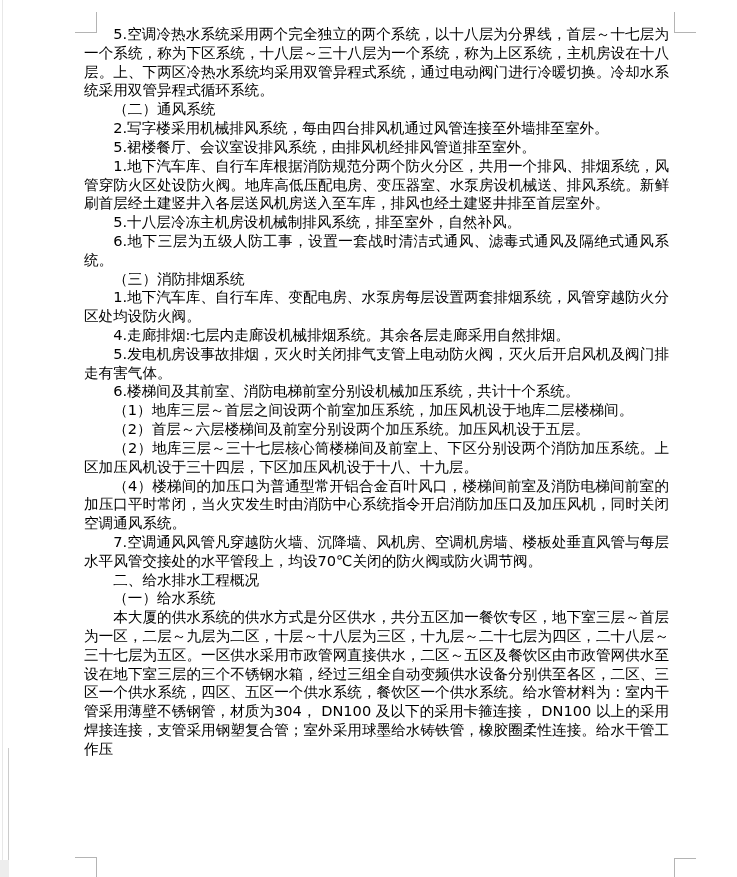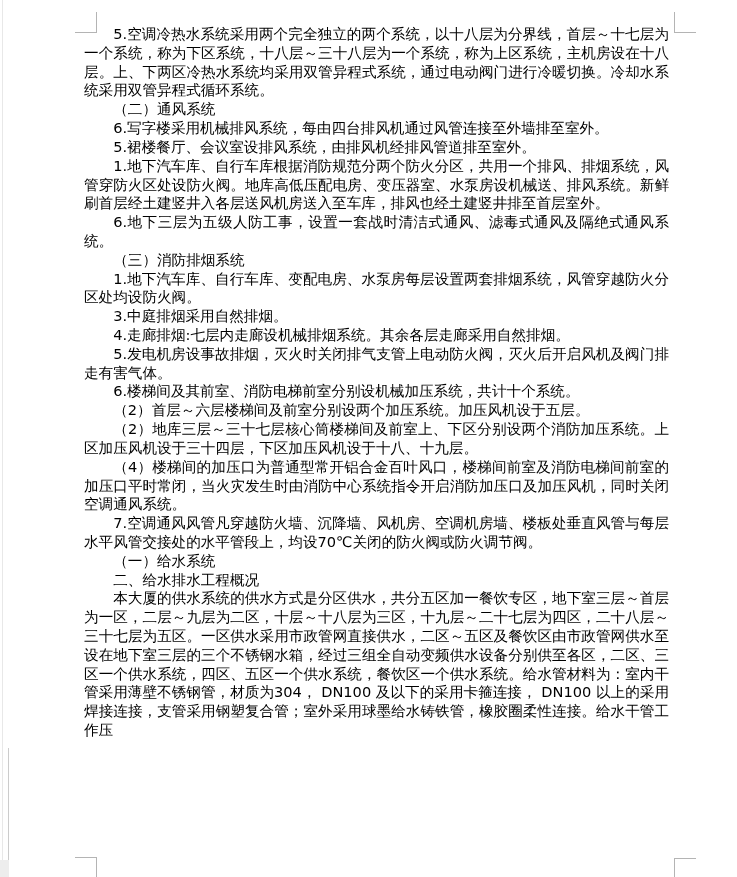--- a/index.html
+++ b/index.html
@@ -73,32 +73,33 @@
   <div class="corner-shade"></div>
 
   <div class="crop tl"></div>
   <div class="crop tr"></div>
   <div class="crop bl"></div>
   <div class="crop br"></div>
 
   <div class="text-block">
       <p>5.空调冷热水系统采用两个完全独立的两个系统，以十八层为分界线，首层～十七层为一个系统，称为下区系统，十八层～三十八层为一个系统，称为上区系统，主机房设在十八层。上、下两区冷热水系统均采用双管异程式系统，通过电动阀门进行冷暖切换。冷却水系统采用双管异程式循环系统。</p>
       <p>（二）通风系统</p>
-      <p>6.写字楼采用机械排风系统，每由四台排风机通过风管连接至外墙排至室外。</p>
+      <p>2.写字楼采用机械排风系统，每由四台排风机通过风管连接至外墙排至室外。</p>
       <p>5.裙楼餐厅、会议室设排风系统，由排风机经排风管道排至室外。</p>
       <p>1.地下汽车库、自行车库根据消防规范分两个防火分区，共用一个排风、排烟系统，风管穿防火区处设防火阀。地库高低压配电房、变压器室、水泵房设机械送、排风系统。新鲜刷首层经土建竖井入各层送风机房送入至车库，排风也经土建竖井排至首层室外。</p>
+      <p>5.十八层冷冻主机房设机械制排风系统，排至室外，自然补风。</p>
       <p>6.地下三层为五级人防工事，设置一套战时清洁式通风、滤毒式通风及隔绝式通风系统。</p>
       <p>（三）消防排烟系统</p>
       <p>1.地下汽车库、自行车库、变配电房、水泵房每层设置两套排烟系统，风管穿越防火分区处均设防火阀。</p>
-      <p>3.中庭排烟采用自然排烟。</p>
       <p>4.走廊排烟:七层内走廊设机械排烟系统。其余各层走廊采用自然排烟。</p>
       <p>5.发电机房设事故排烟，灭火时关闭排气支管上电动防火阀，灭火后开启风机及阀门排走有害气体。</p>
       <p>6.楼梯间及其前室、消防电梯前室分别设机械加压系统，共计十个系统。</p>
+      <p>（1）地库三层～首层之间设两个前室加压系统，加压风机设于地库二层楼梯间。</p>
       <p>（2）首层～六层楼梯间及前室分别设两个加压系统。加压风机设于五层。</p>
       <p>（2）地库三层～三十七层核心筒楼梯间及前室上、下区分别设两个消防加压系统。上区加压风机设于三十四层，下区加压风机设于十八、十九层。</p>
       <p>（4）楼梯间的加压口为普通型常开铝合金百叶风口，楼梯间前室及消防电梯间前室的加压口平时常闭，当火灾发生时由消防中心系统指令开启消防加压口及加压风机，同时关闭空调通风系统。</p>
       <p>7.空调通风风管凡穿越防火墙、沉降墙、风机房、空调机房墙、楼板处垂直风管与每层水平风管交接处的水平管段上，均设70℃关闭的防火阀或防火调节阀。</p>
+      <p>二、给水排水工程概况</p>
       <p>（一）给水系统</p>
-      <p>二、给水排水工程概况</p>
       <p>本大厦的供水系统的供水方式是分区供水，共分五区加一餐饮专区，地下室三层～首层为一区，二层～九层为二区，十层～十八层为三区，十九层～二十七层为四区，二十八层～三十七层为五区。一区供水采用市政管网直接供水，二区～五区及餐饮区由市政管网供水至设在地下室三层的三个不锈钢水箱，经过三组全自动变频供水设备分别供至各区，二区、三区一个供水系统，四区、五区一个供水系统，餐饮区一个供水系统。给水管材料为：室内干管采用薄壁不锈钢管，材质为304， DN100 及以下的采用卡箍连接， DN100 以上的采用焊接连接，支管采用钢塑复合管；室外采用球墨给水铸铁管，橡胶圈柔性连接。给水干管工作压</p>
     </div>
 
 </div>
 
 </body></html>

